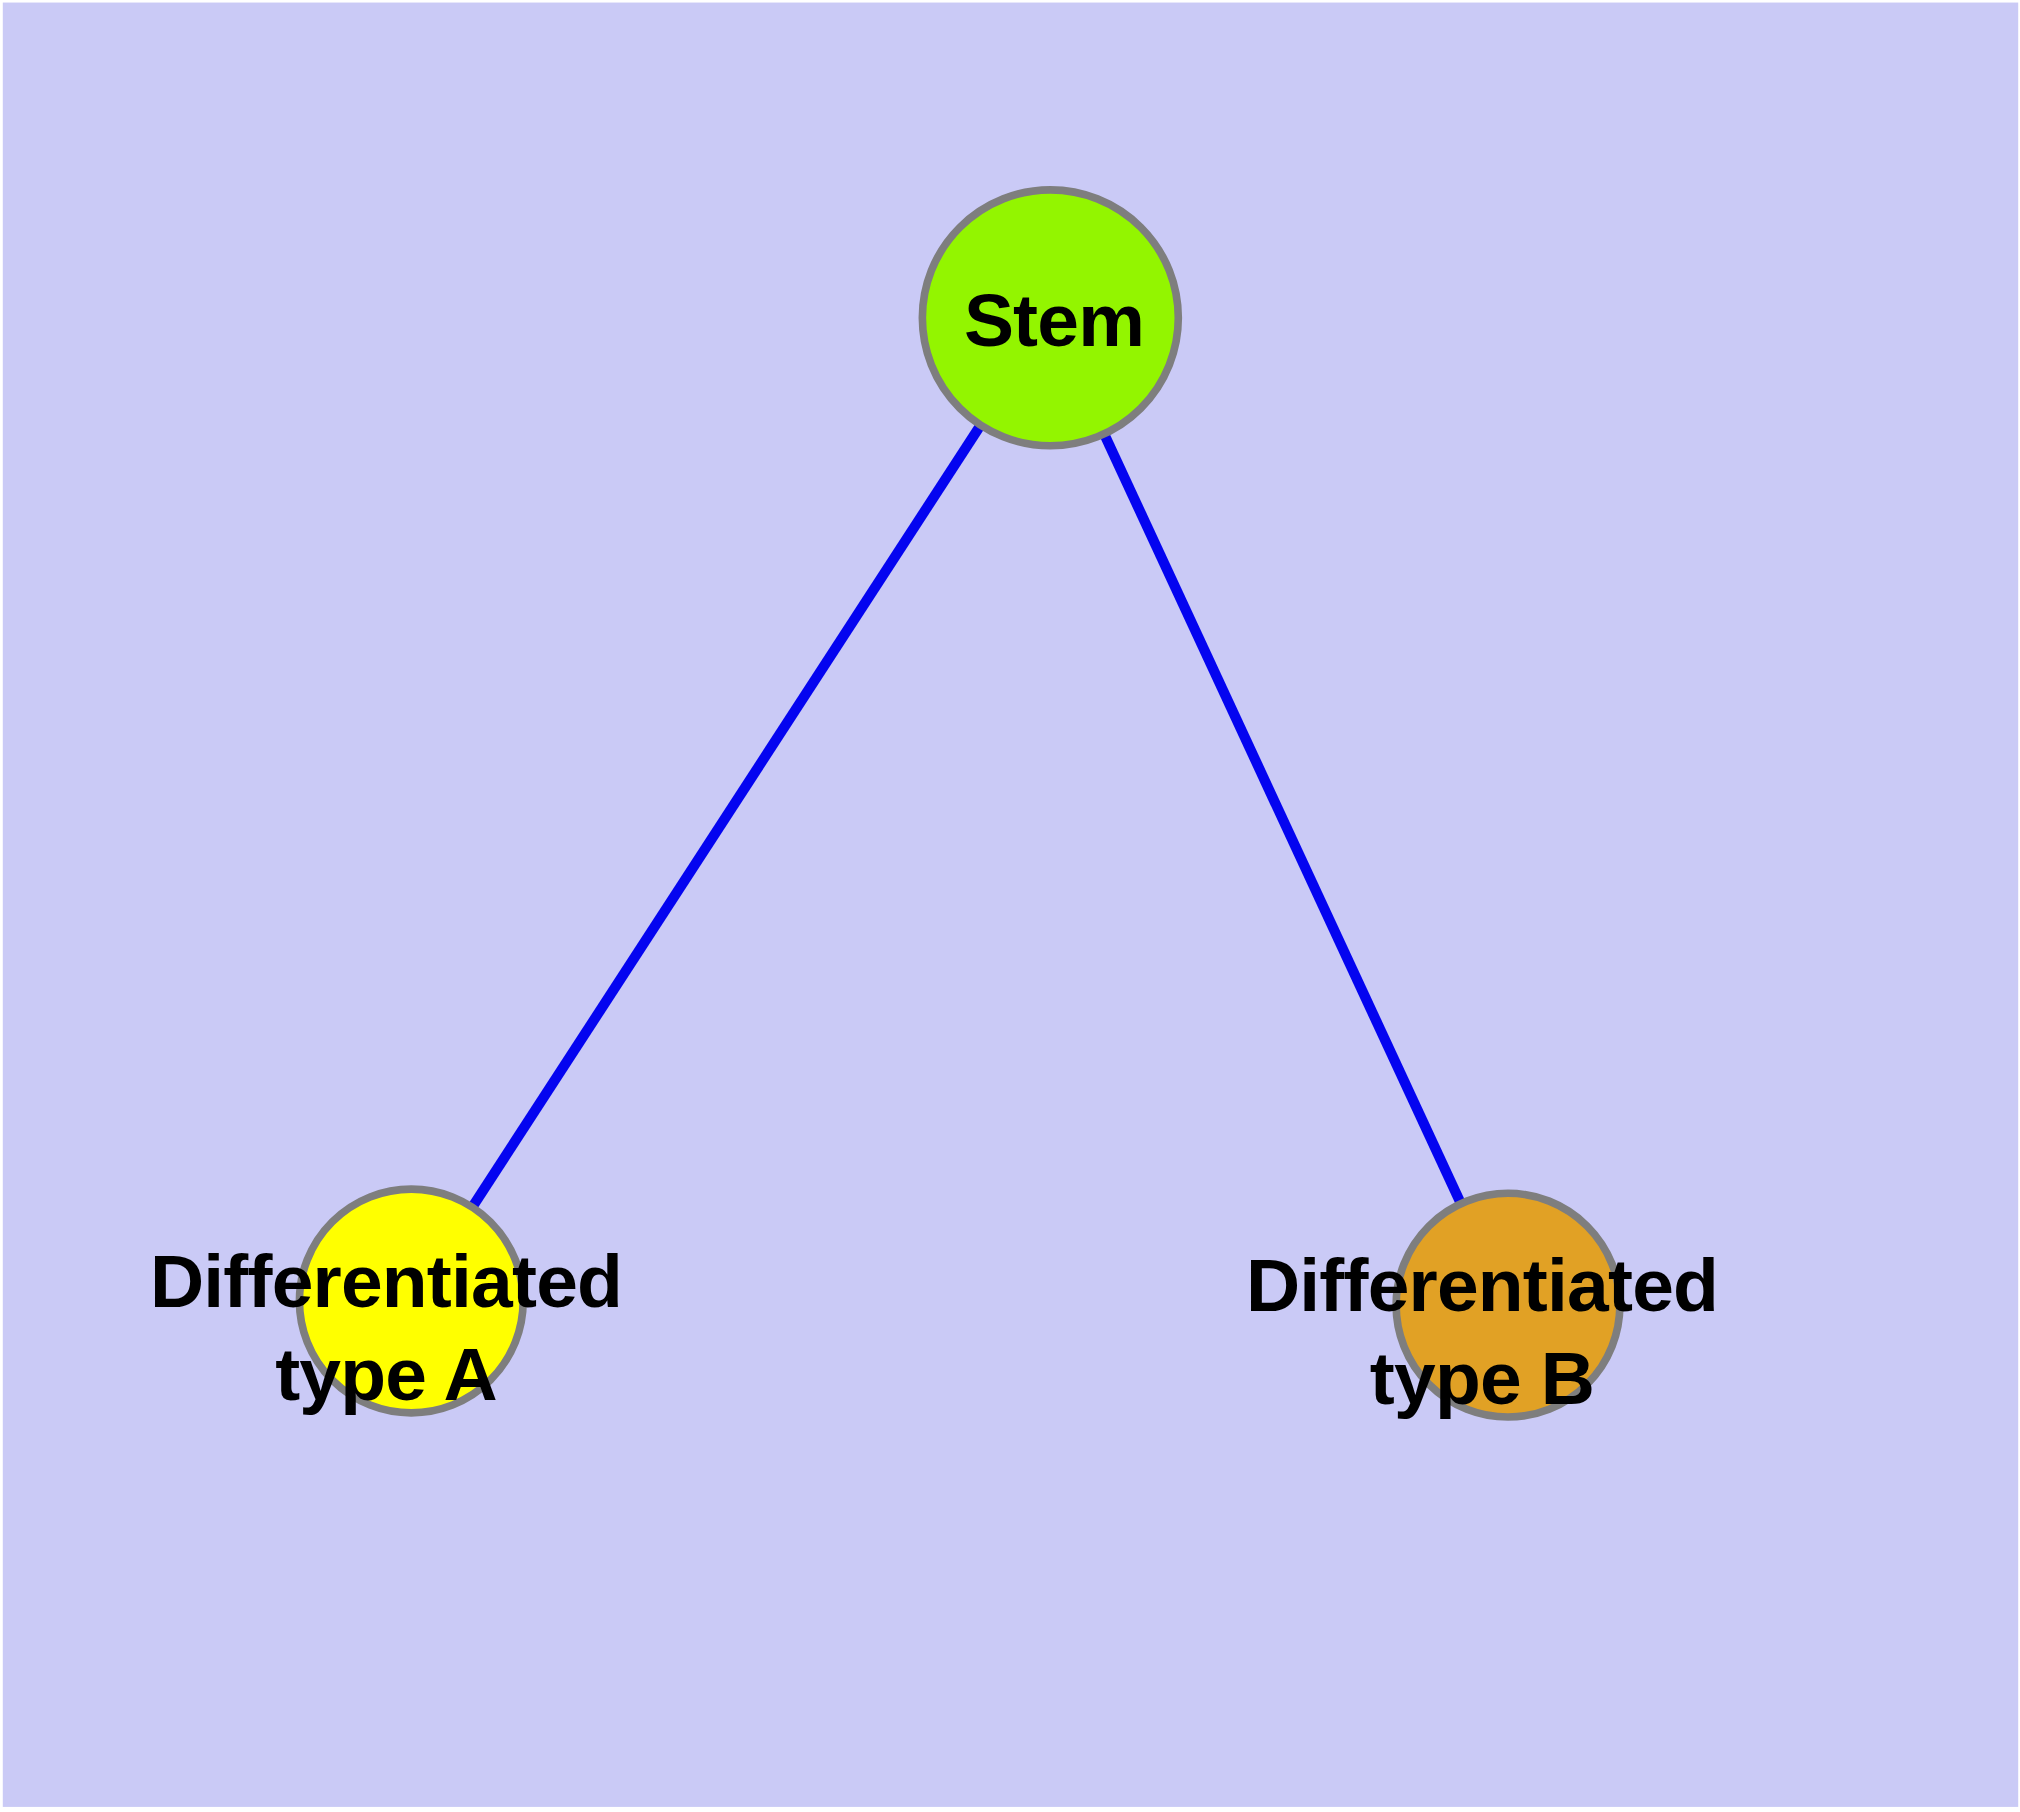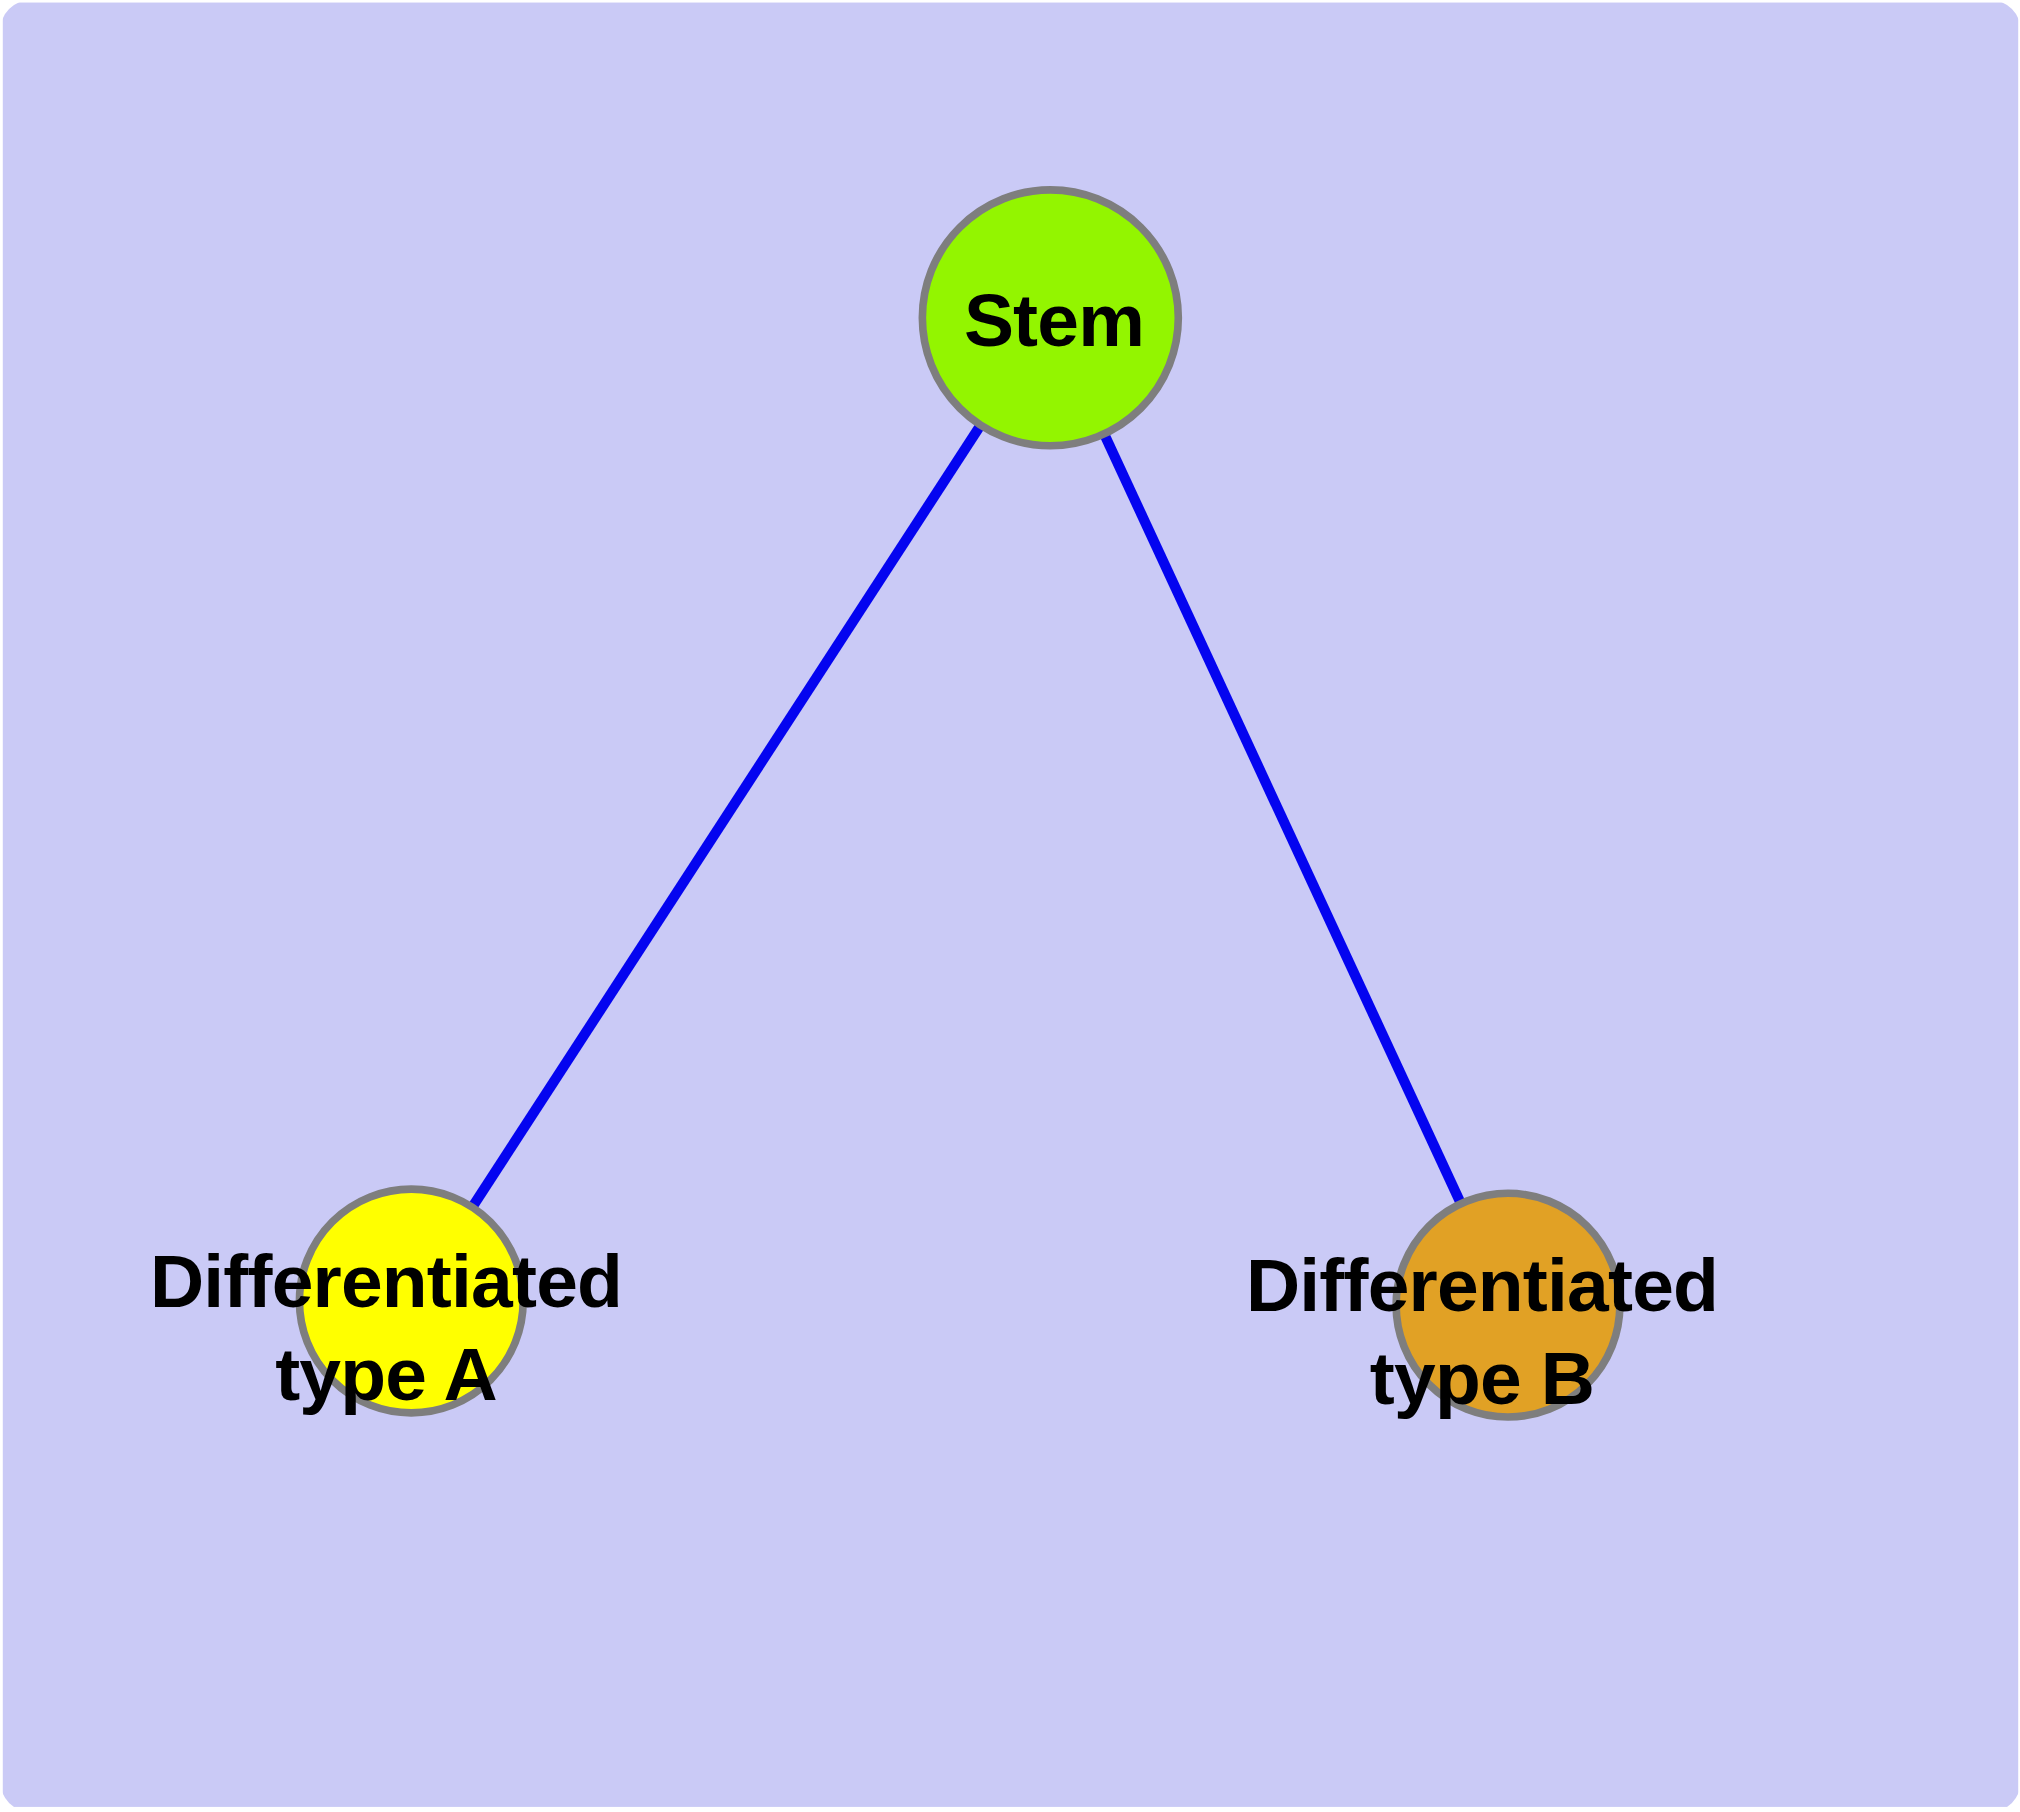--- a/index.html
+++ b/index.html
@@ -7,21 +7,20 @@
     padding: 0;
     background: #FFFFFF;
   }
   .canvas {
     position: relative;
     width: 2021px;
     height: 1812px;
     background: #FFFFFF;
     overflow: hidden;
     font-family: "Liberation Sans", "DejaVu Sans", sans-serif;
-    border-radius: 31px;
   }
   .graph-svg {
     position: absolute;
     left: 0;
     top: 0;
     display: block;
   }
   .node-label {
     position: absolute;
     transform: translate(-50%, -50%);

